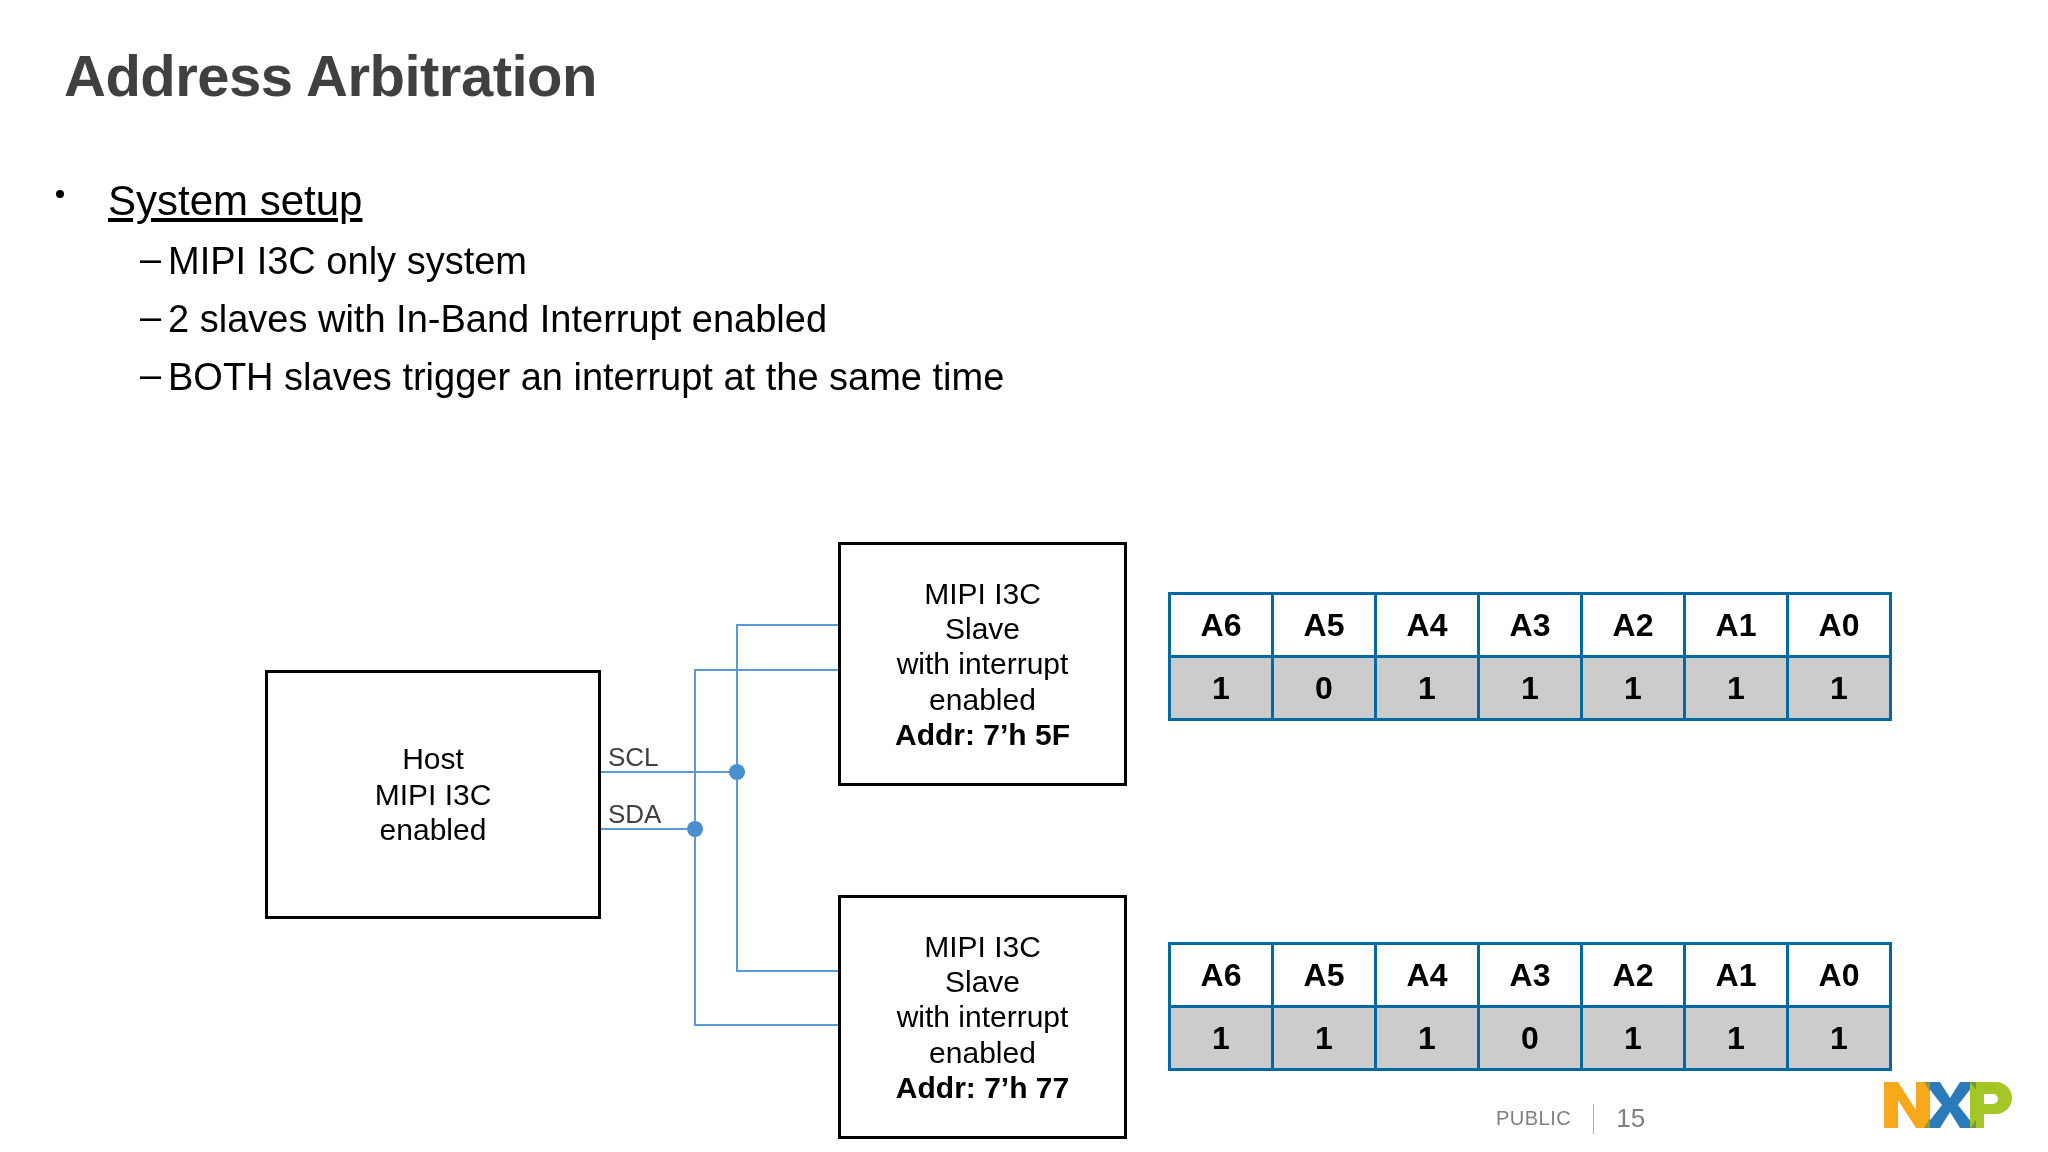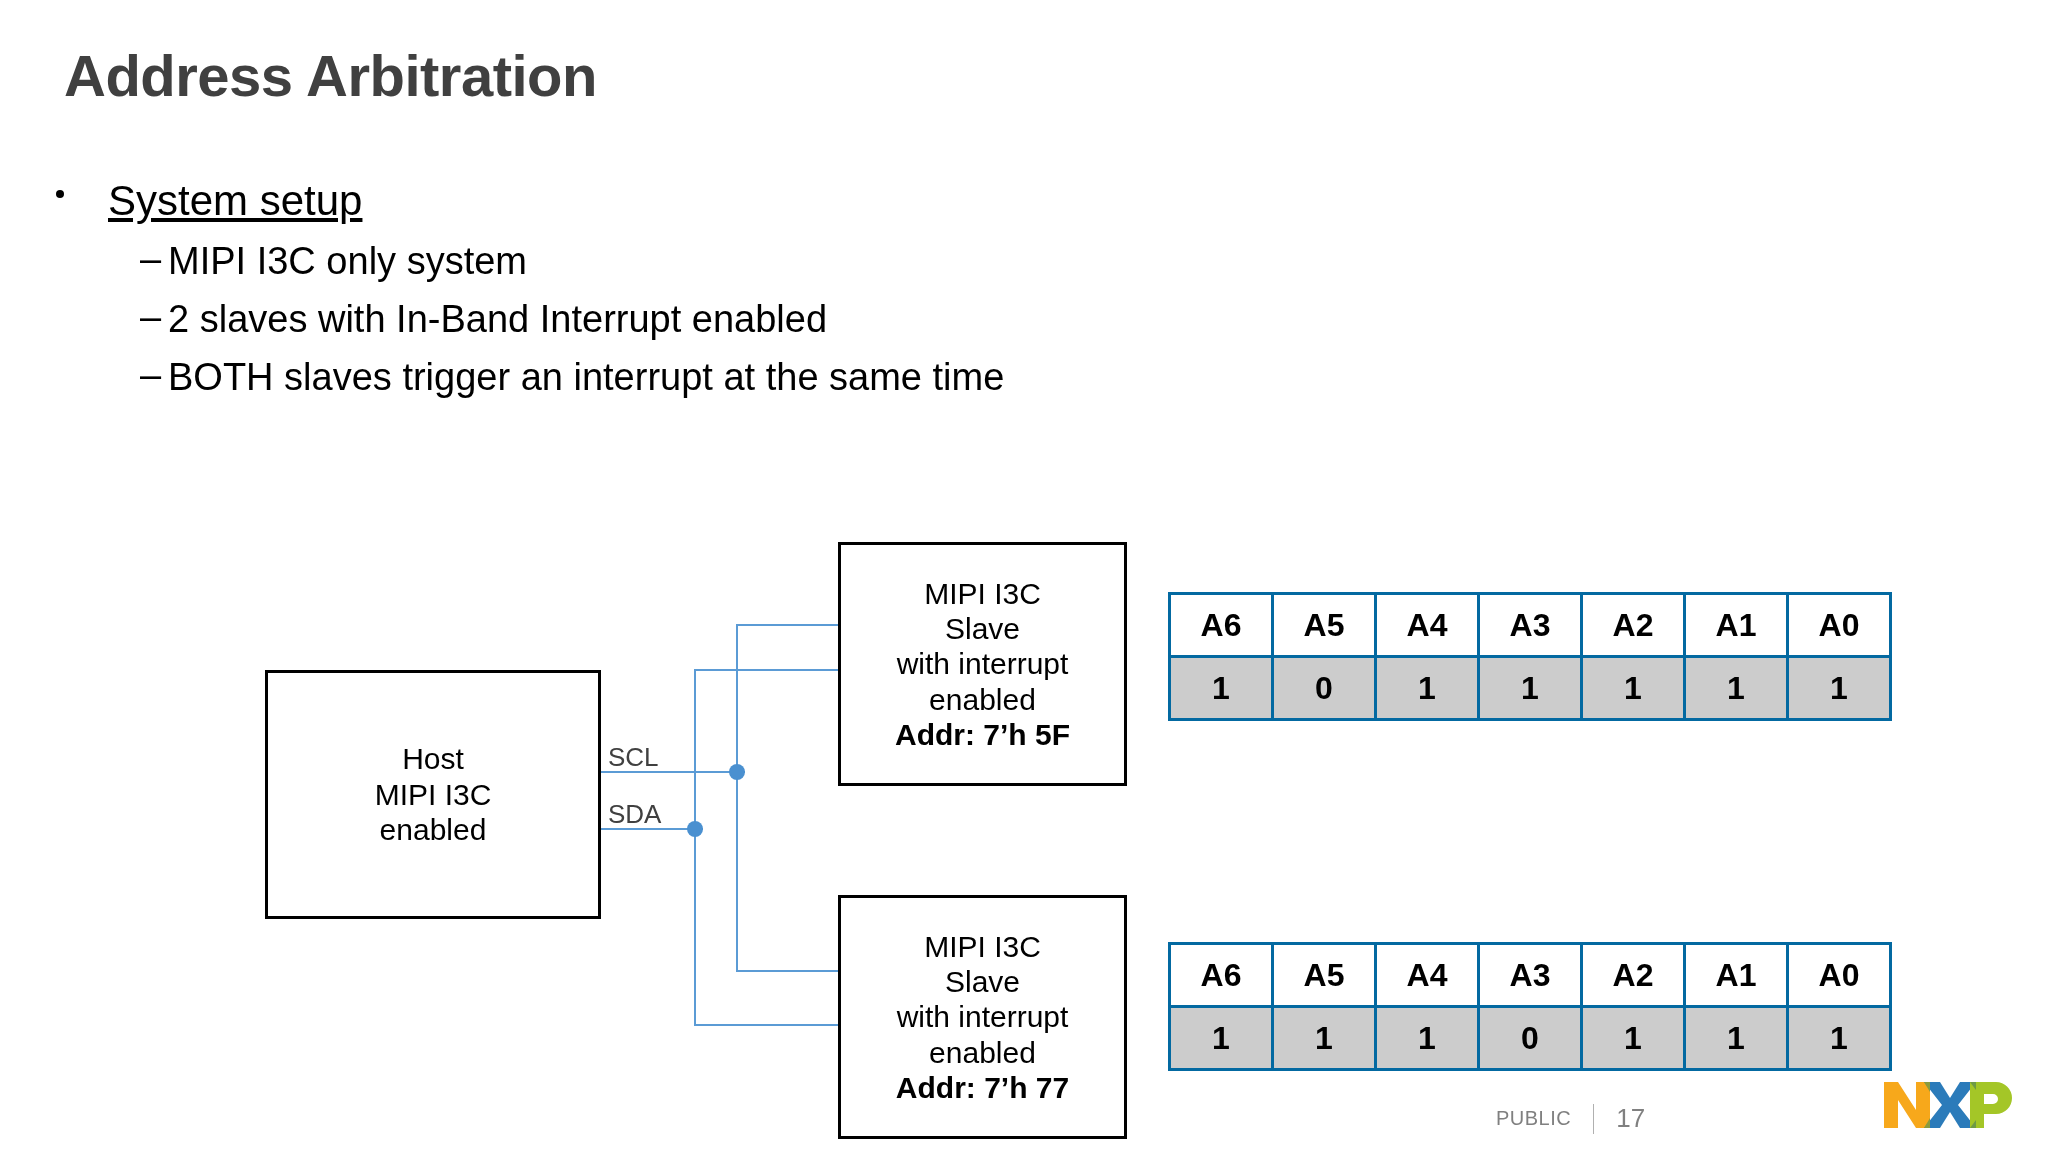--- a/index.html
+++ b/index.html
@@ -233,21 +233,21 @@
           <td>1</td>
         </tr>
       </tbody>
     </table>
 
   </div>
 
   <div id="footer">
     <span id="footer-public">PUBLIC</span>
     <span id="footer-sep"></span>
-    <span id="footer-page">17</span>
+    <span id="footer-page">15</span>
   </div>
 
   <svg id="nxp-logo" viewBox="0 0 132 50">
 
     <polygon points="0,2 0,48 14,48 14,20 32,48 46,48 46,2 32,2 32,30 14,2" fill="#F7A81B"></polygon>
 
     <polygon points="40,2 56,2 66,18 76,2 92,2 74,25 92,48 76,48 66,32 56,48 40,48 58,25" fill="#2B7BBA"></polygon>
 
     <polygon points="40,2 46,2 46,12" fill="#8A9B3E"></polygon>
     <polygon points="46,38 46,48 40,48" fill="#8A9B3E"></polygon>

